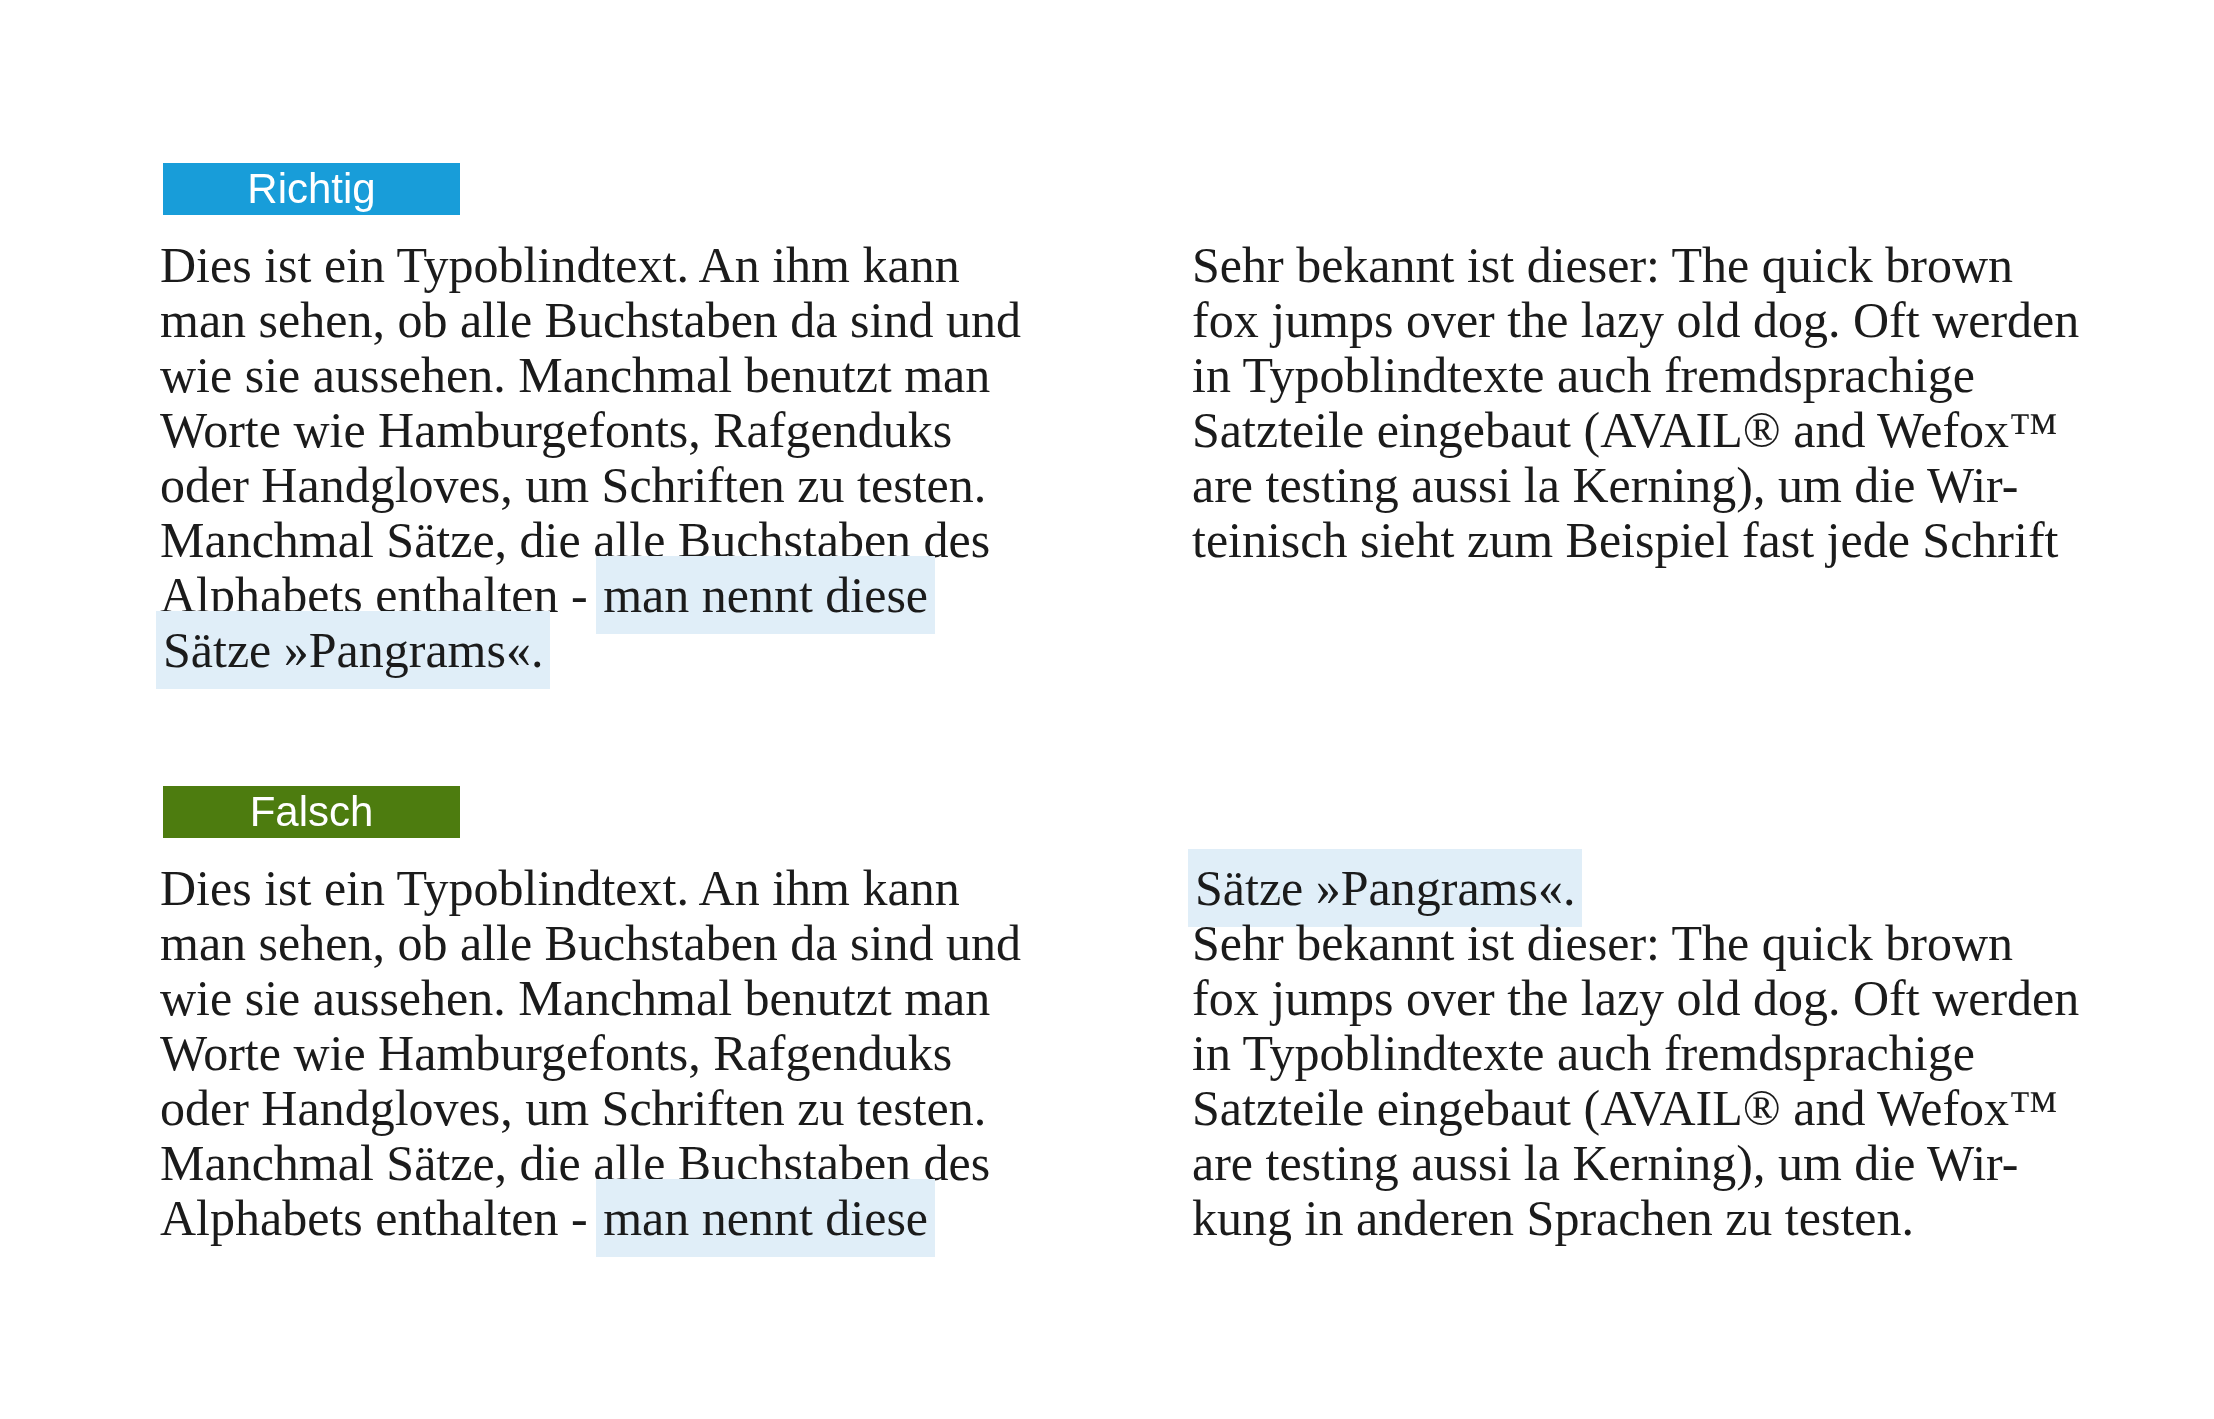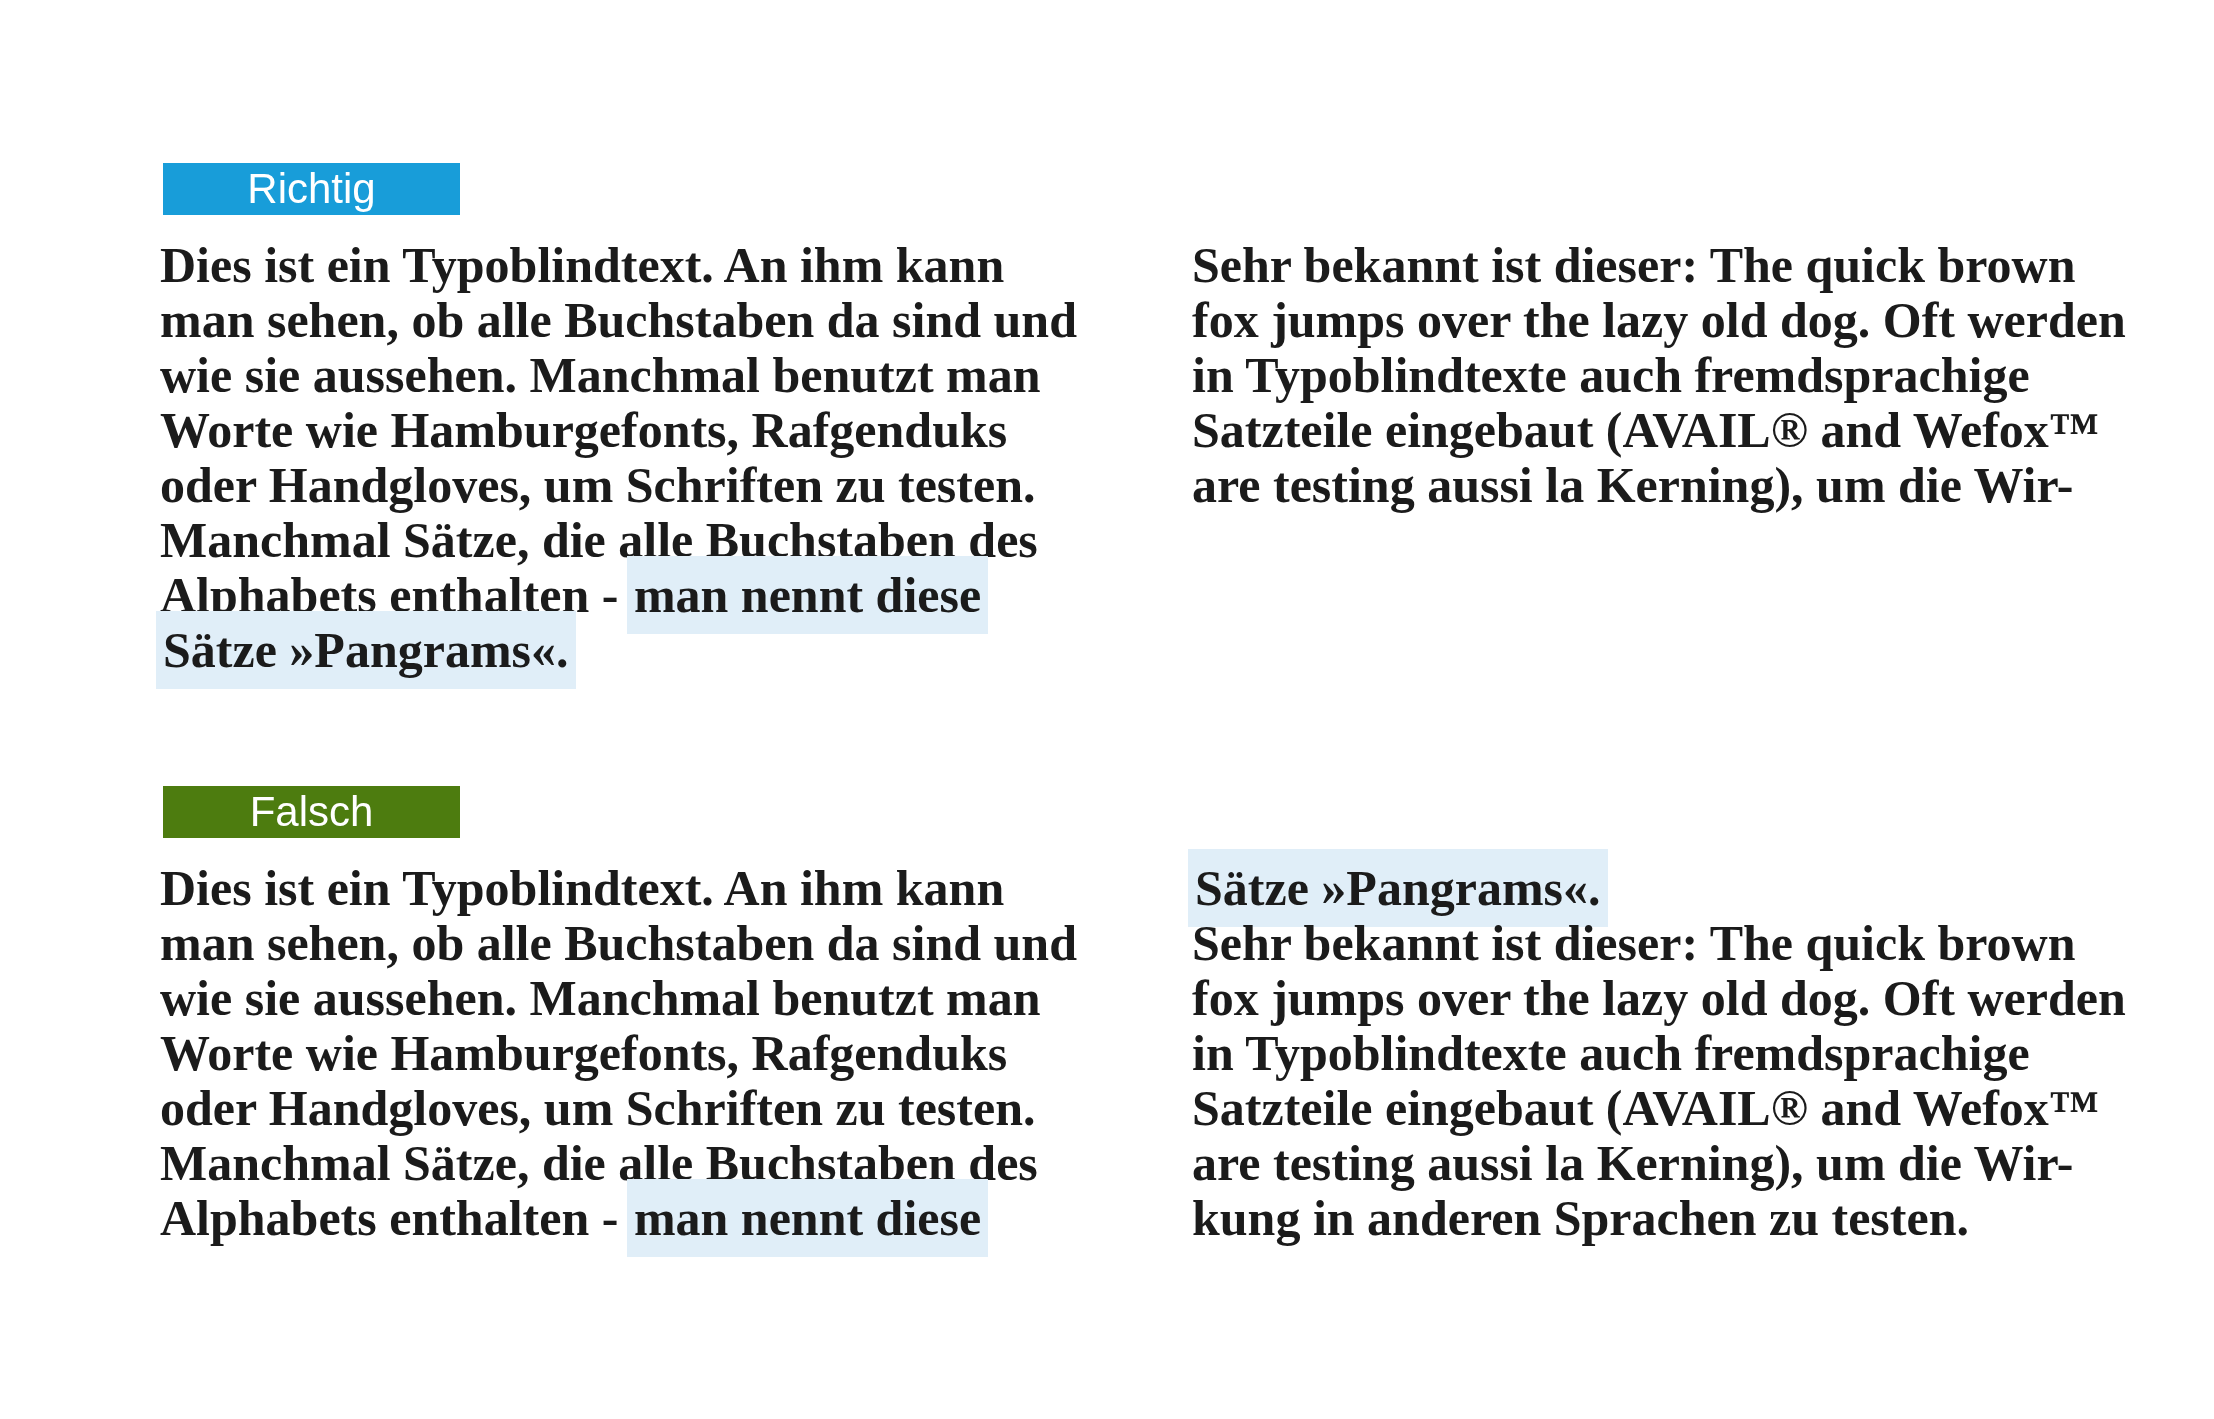--- a/index.html
+++ b/index.html
@@ -36,21 +36,21 @@
     position: absolute;
     top: 75px;
     white-space: nowrap;
     font-family: "Liberation Serif", serif;
     font-size: 50px;
     line-height: 55px;
   }
   .col-left  { left: 0; }
   .col-right { left: 1032px; }
 
-  .text-line { height: 55px; font-weight: bold; }
+  .text-line { height: 55px; }
 
   .hl { padding: 11px 7px; margin: 8px -4px; }
 </style>
 </head>
 <body style="background: rgb(255, 255, 255);">
 
 <div class="page">
 
   <section class="demo-section" id="section-0">
     <div class="label-box" style="background: rgb(24, 157, 217); color: rgb(255, 255, 255);">Richtig</div>
@@ -63,20 +63,21 @@
         <div class="text-line"><span>Manchmal Sätze, die alle Buchstaben des</span></div>
         <div class="text-line"><span>Alphabets enthalten - </span><span class="hl" style="background: rgb(224, 238, 248);">man nennt diese</span></div>
         <div class="text-line"><span class="hl" style="background: rgb(224, 238, 248);">Sätze »Pangrams«.</span></div>
       </div>
     <div class="column col-right" style="color: rgb(27, 27, 27);">
         <div class="text-line"><span>Sehr bekannt ist dieser: The quick brown</span></div>
         <div class="text-line"><span>fox jumps over the lazy old dog. Oft werden</span></div>
         <div class="text-line"><span>in Typoblindtexte auch fremdsprachige</span></div>
         <div class="text-line"><span>Satzteile eingebaut (AVAIL® and Wefox™</span></div>
         <div class="text-line"><span>are testing aussi la Kerning), um die Wir-</span></div>
+        <div class="text-line"><span>teinisch sieht zum Beispiel fast jede Schrift</span></div>
       </div>
   </section>
 
   <section class="demo-section" id="section-1">
     <div class="label-box" style="background: #4d7c0f; color: rgb(255, 255, 255);">Falsch</div>
     <div class="column col-left" style="color: rgb(27, 27, 27);">
         <div class="text-line"><span>Dies ist ein Typoblindtext. An ihm kann</span></div>
         <div class="text-line"><span>man sehen, ob alle Buchstaben da sind und</span></div>
         <div class="text-line"><span>wie sie aussehen. Manchmal benutzt man</span></div>
         <div class="text-line"><span>Worte wie Hamburgefonts, Rafgenduks</span></div>

